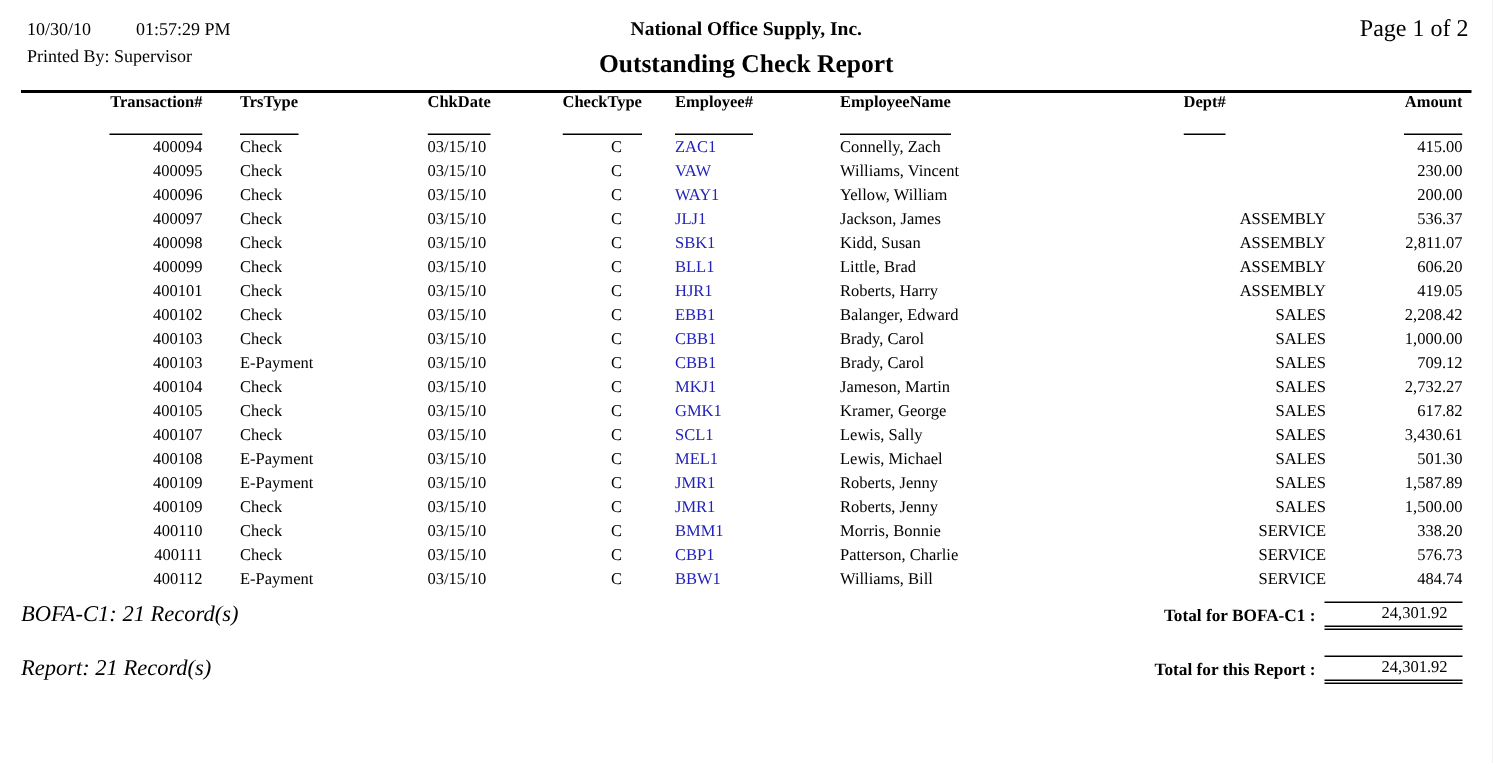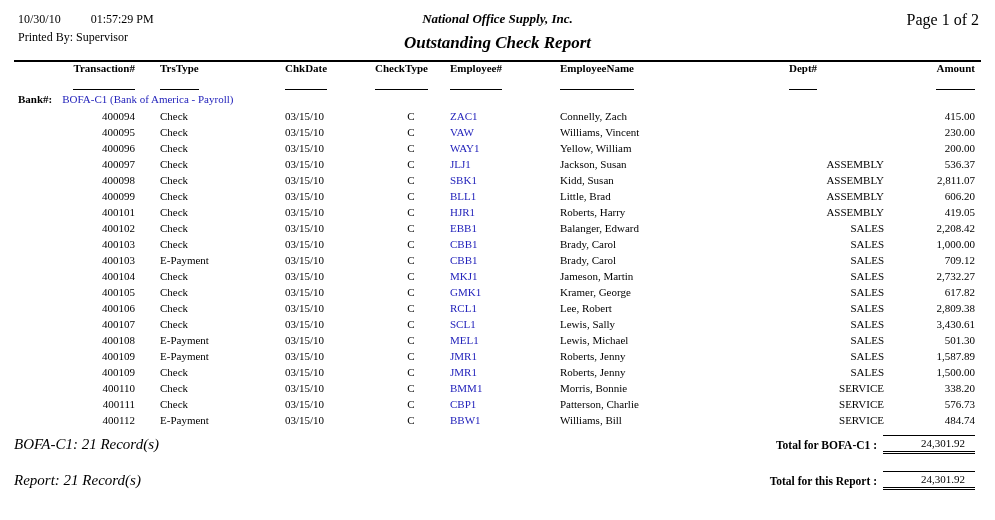--- a/index.html
+++ b/index.html
@@ -5,21 +5,21 @@
   * { margin:0; padding:0; box-sizing:border-box; }
   html,body { background:#e8e8e8; }
   body { width:995px; font-family:"Liberation Serif","DejaVu Serif",serif; color:#000; }
   .page {
     width:995px; height:520px; background:#fff; padding:8px 14px 0 14px; position:relative;
   }
   
   .page-header { position:relative; height:52px; }
   .hdr-left  { position:absolute; top:2px; left:4px; font-size:12px; line-height:18px; }
   .hdr-time  { margin-left:30px; }
-  .hdr-center{ position:absolute; top:0; left:0; right:0; text-align:center;font-style:italic; }
+  .hdr-center{ position:absolute; top:0; left:0; right:0; text-align:center; }
   .company   { font-weight:bold; font-size:13px; padding-top:3px; }
   .report-title { font-weight:bold; font-size:17px; margin-top:6px; }
   .hdr-right { position:absolute; top:3px; right:2px; font-size:16px; }
   .header-rule { border-top:2px solid #000; width:967px; }
   
   table.report { width:961px; border-collapse:collapse; table-layout:fixed; font-size:11px; }
   th, td { vertical-align:bottom; white-space:nowrap; overflow:hidden; }
   thead th { height:27px; font-weight:bold; text-align:left; }
   thead th .hd { display:inline-block; border-bottom:1px solid #000; padding-bottom:15px;font-family:Liberation Serif, serif; }
   tbody td { height:16px; vertical-align:middle; }
@@ -88,25 +88,20 @@
         <th class="c2"><span class="hd">TrsType</span></th>
         <th class="c3"><span class="hd">ChkDate</span></th>
         <th class="c4"><span class="hd">CheckType</span></th>
         <th class="c5"><span class="hd">Employee#</span></th>
         <th class="c6"><span class="hd">EmployeeName</span></th>
         <th class="c7" style="text-align:left;padding-right:0"><span class="hd">Dept#</span></th>
         <th class="c8"><span class="hd">Amount</span></th>
       </tr>
     </thead>
     <tbody>
-      <tr class="bank-row">
-        <td colspan="8">
-          <span class="bank-label">Bank#:</span><span class="bank-value">BOFA-C1 (Bank of America - Payroll)</span>
-        </td>
-      </tr>
 
     <tr>
       <td class="c1">400094</td>
       <td class="c2">Check</td>
       <td class="c3">03/15/10</td>
       <td class="c4">C</td>
       <td class="c5">ZAC1</td>
       <td class="c6">Connelly, Zach</td>
       <td class="c7"></td>
       <td class="c8">415.00</td>
@@ -133,21 +128,21 @@
       <td class="c7"></td>
       <td class="c8">200.00</td>
     </tr>
 
     <tr>
       <td class="c1">400097</td>
       <td class="c2">Check</td>
       <td class="c3">03/15/10</td>
       <td class="c4">C</td>
       <td class="c5">JLJ1</td>
-      <td class="c6">Jackson, Susan</td>
+      <td class="c6">Jackson, James</td>
       <td class="c7">ASSEMBLY</td>
       <td class="c8">536.37</td>
     </tr>
 
     <tr>
       <td class="c1">400098</td>
       <td class="c2">Check</td>
       <td class="c3">03/15/10</td>
       <td class="c4">C</td>
       <td class="c5">SBK1</td>
@@ -227,30 +222,20 @@
       <td class="c1">400105</td>
       <td class="c2">Check</td>
       <td class="c3">03/15/10</td>
       <td class="c4">C</td>
       <td class="c5">GMK1</td>
       <td class="c6">Kramer, George</td>
       <td class="c7">SALES</td>
       <td class="c8">617.82</td>
     </tr>
 
-    <tr>
-      <td class="c1">400106</td>
-      <td class="c2">Check</td>
-      <td class="c3">03/15/10</td>
-      <td class="c4">C</td>
-      <td class="c5">RCL1</td>
-      <td class="c6">Lee, Robert</td>
-      <td class="c7">SALES</td>
-      <td class="c8">2,809.38</td>
-    </tr>
 
     <tr>
       <td class="c1">400107</td>
       <td class="c2">Check</td>
       <td class="c3">03/15/10</td>
       <td class="c4">C</td>
       <td class="c5">SCL1</td>
       <td class="c6">Lewis, Sally</td>
       <td class="c7">SALES</td>
       <td class="c8">3,430.61</td>

